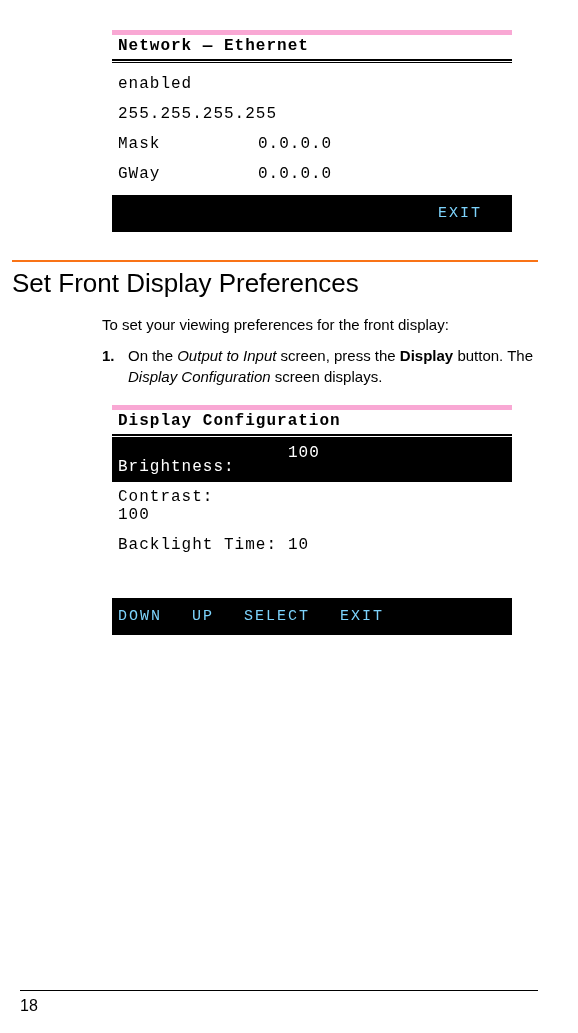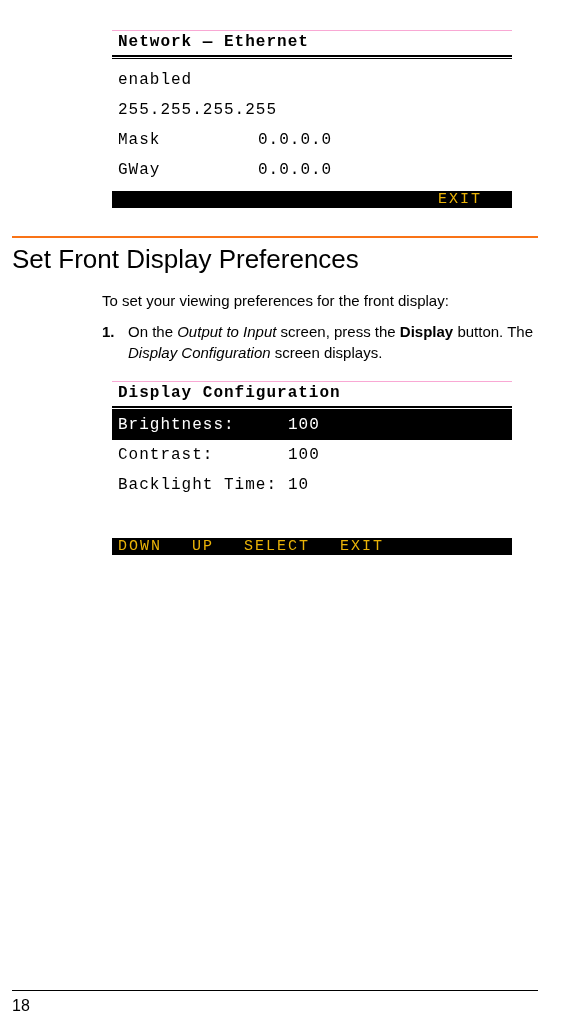--- a/index.html
+++ b/index.html
@@ -21,21 +21,21 @@
       border: none;
       font-family: "Courier New", monospace;
       letter-spacing: 1px;
       font-size: 16px;
     }
     .lcd-title {
       font-weight: bold;
       padding: 0 6px 4px 6px;
       border-bottom: 2px solid #000;
       margin-bottom: 1px;
-      border-top: 1px solid #f9a8d4;
+      border-top: 5px solid #f9a8d4;
       padding-top: 2px;
     }
     .lcd-body {
       border-top: 1px solid #000;
       padding: 6px;
     }
     .lcd-row {
       display: flex;
       padding: 6px 0;
     }
@@ -49,22 +49,22 @@
       background: #000;
       color: #fff;
       padding: 6px 6px;
     }
     .lcd-highlight .lcd-label,
     .lcd-highlight .lcd-value {
       color: #fff;
     }
     .lcd-footer {
       background: #000;
-      color: #eab308;
-      padding: 0 6px;
+      color: #7dd3fc;
+      padding: 10px 6px;
       font-family: "Courier New", monospace;
       letter-spacing: 2px;
       font-size: 15px;
       display: flex;
     }
     .lcd-footer.single {
       justify-content: flex-end;
       padding-right: 30px;
     }
     .lcd-footer span {
@@ -100,21 +100,21 @@
       flex-shrink: 0;
     }
     .step-text {
       flex: 1;
     }
     .italic { font-style: italic; }
     .bold { font-weight: bold; }
     .page-footer {
       position: absolute;
       bottom: 18px;
-      left: 12px;
+      left: 20px;
       right: 40px;
       border-top: 1px solid #000;
       padding-top: 6px;
       font-size: 16px;
     }
     .lcd-spacer {
       height: 38px;
     }
   </style>
 </head>
@@ -153,24 +153,24 @@
     <div class="step-num">1.</div>
     <div class="step-text">
       <span>On the </span><span class="italic">Output to Input</span><span> screen, press the </span><span class="bold">Display</span><span> button. The </span><span class="italic">Display Configuration</span><span> screen displays.</span>
     </div>
   </div>
 
   <div class="lcd-screen">
     <div class="lcd-title">Display Configuration</div>
     <div style="border-top:1px solid #000;">
       <div class="lcd-row lcd-highlight">
-        <div class="lcd-label" style="width:170px;">Brightness:</div>
+        <div class="lcd-label" style="width:170px;margin-top:14px;">Brightness:</div>
         <div class="lcd-value">100</div>
       </div>
-      <div class="lcd-row" style="padding-left:6px;padding-right:6px;">
+      <div class="lcd-row" style="padding-left:6px;padding-right:6px;flex-direction:column;">
         <div class="lcd-label" style="width:170px;">Contrast:</div>
         <div class="lcd-value">100</div>
       </div>
       <div class="lcd-row" style="padding-left:6px;padding-right:6px;">
         <div class="lcd-label" style="width:170px;">Backlight Time:</div>
         <div class="lcd-value">10</div>
       </div>
       <div class="lcd-spacer"></div>
     </div>
     <div class="lcd-footer">

